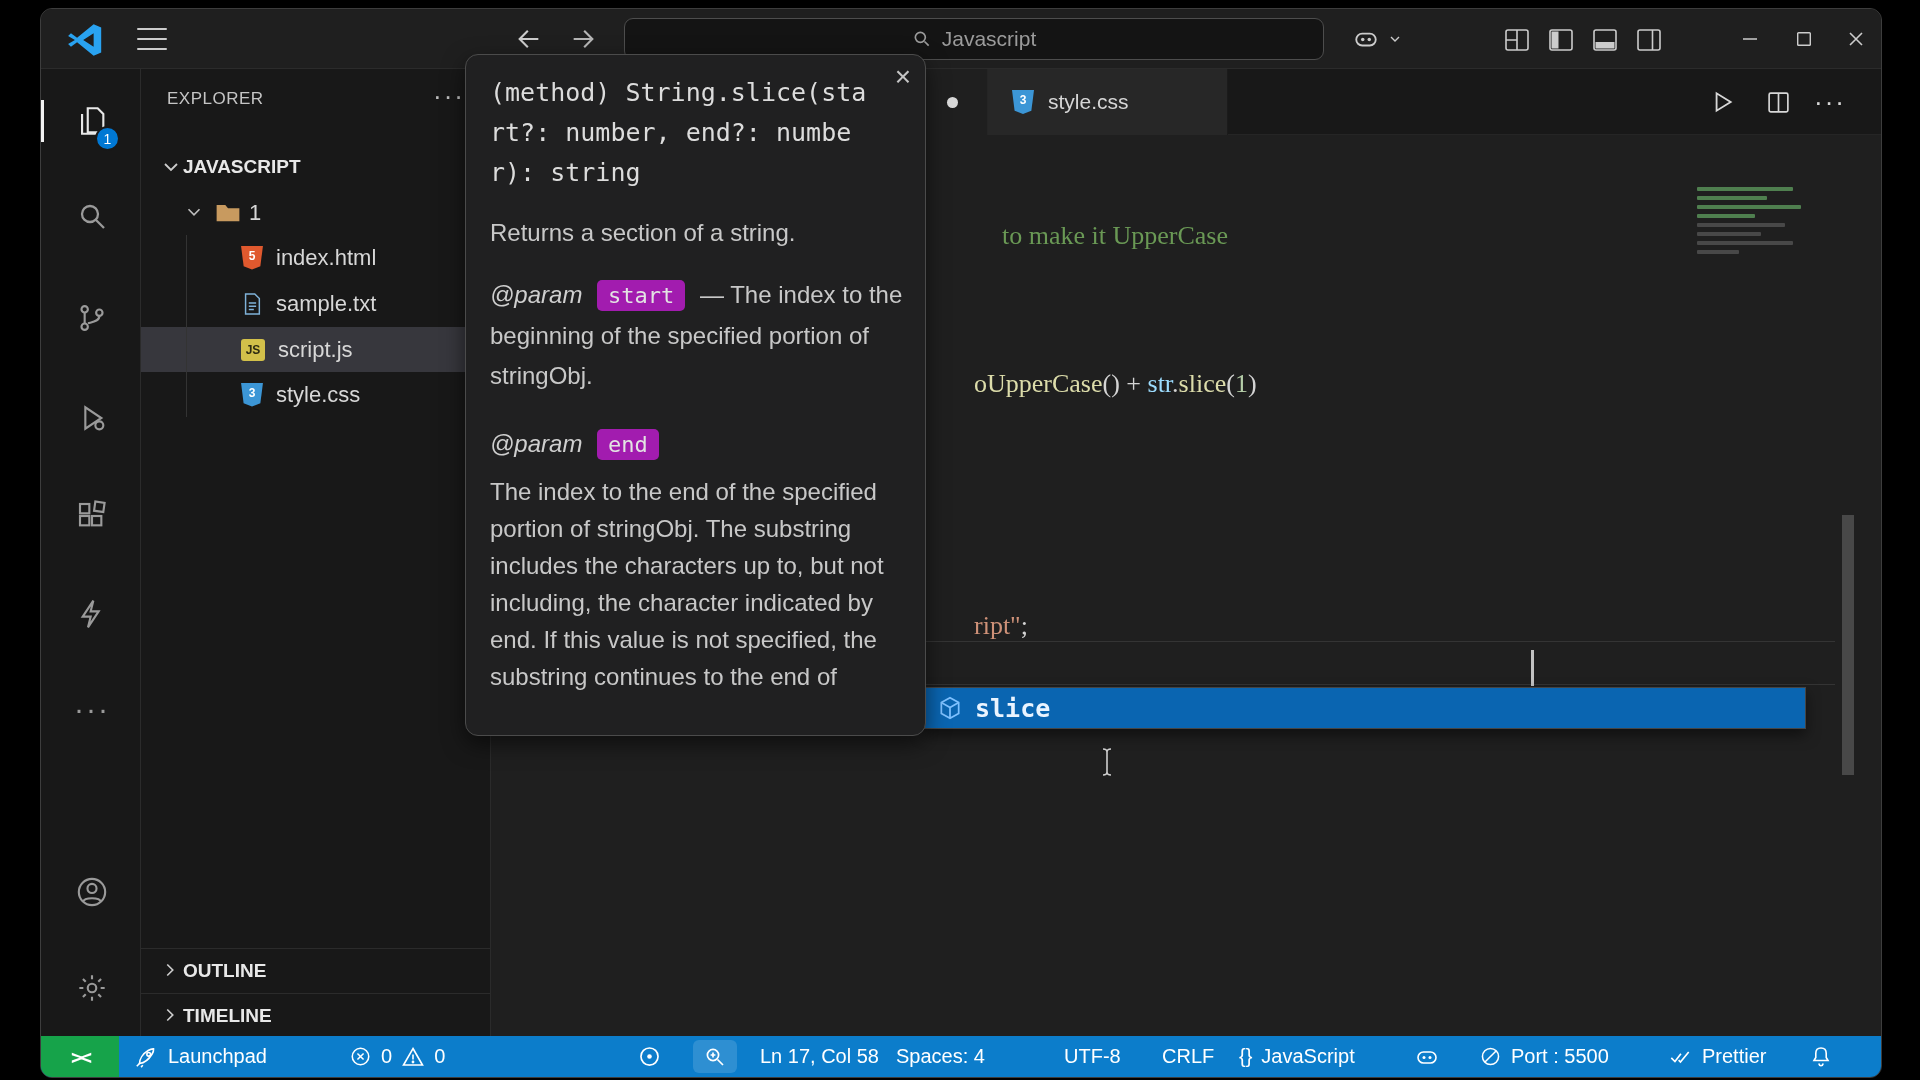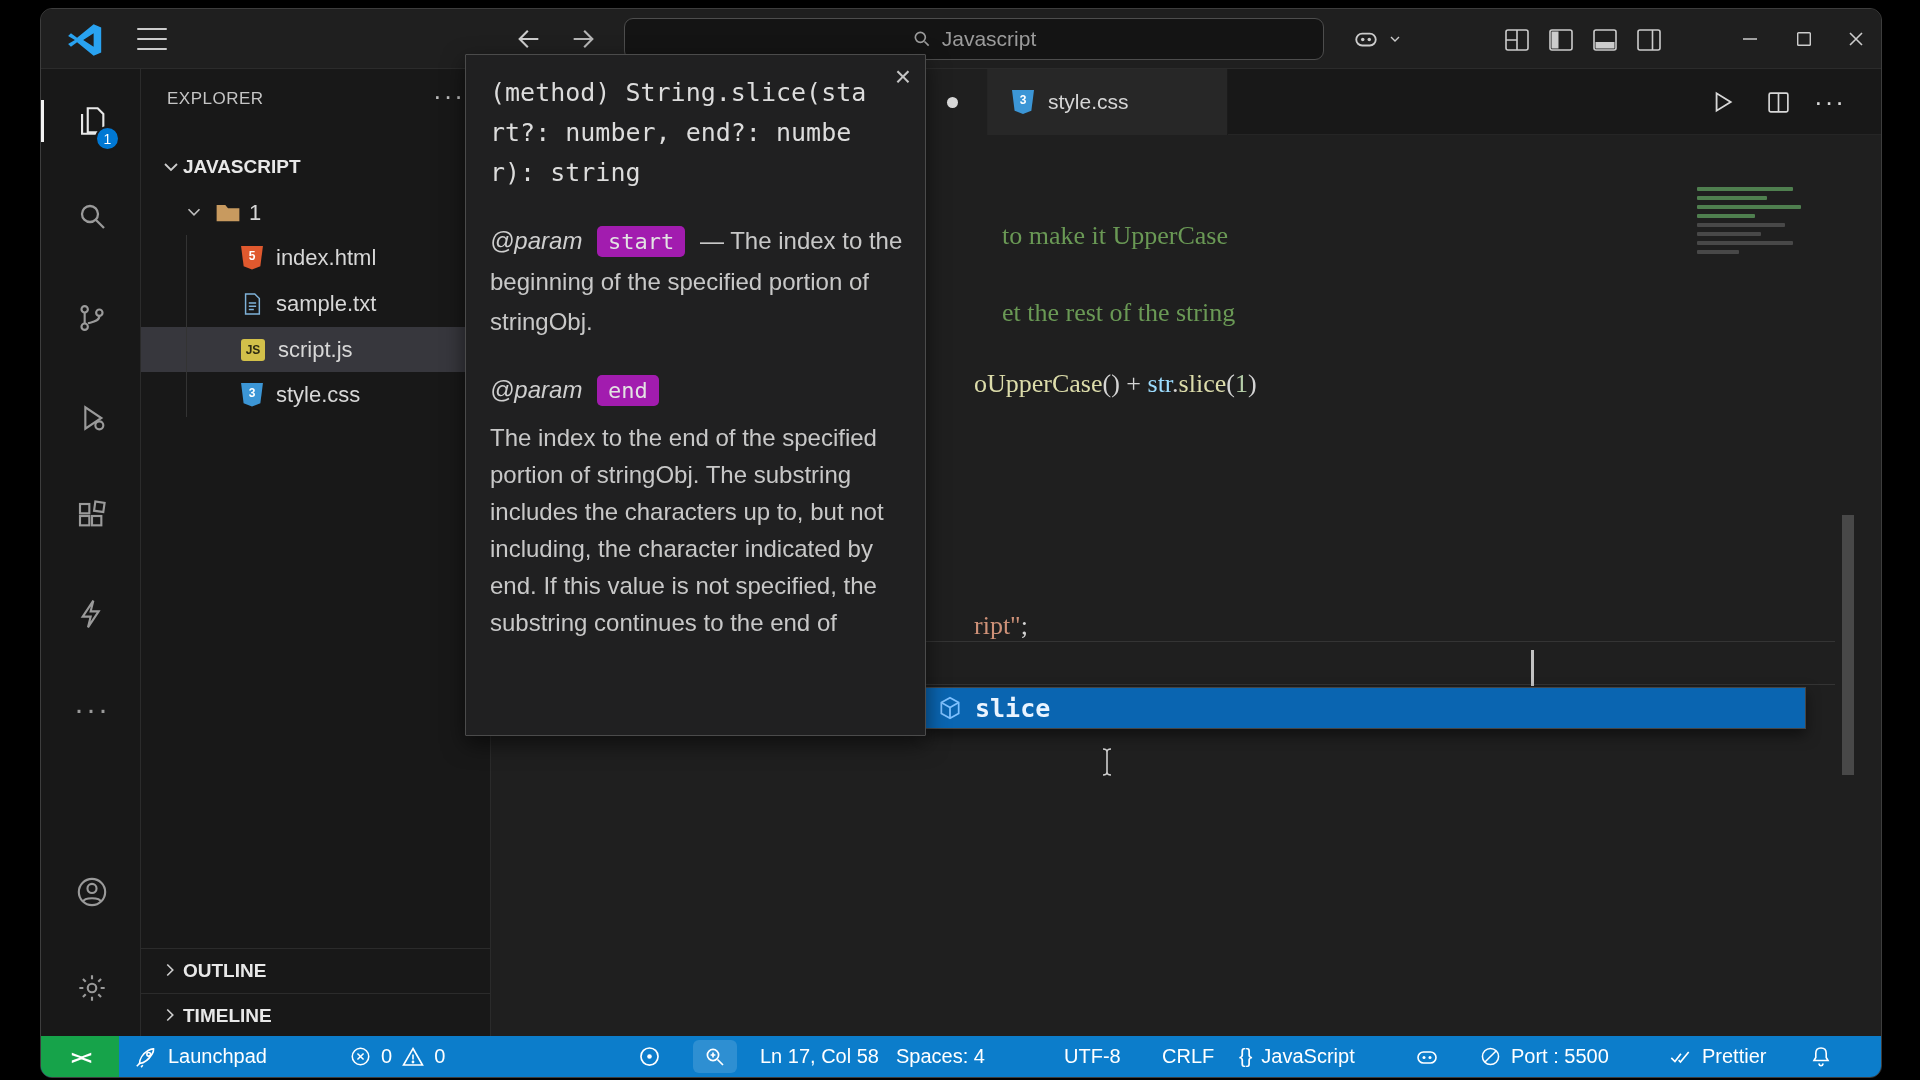--- a/index.html
+++ b/index.html
@@ -112,21 +112,21 @@
   .st { position:absolute; top:0; height:41px; display:flex; align-items:center; gap:9px;
         white-space:nowrap; cursor:pointer; }
   .remote { left:0; width:78px; background:#16a34a; justify-content:center;
             font-family:"DejaVu Sans Mono", monospace; font-weight:700; font-size:20px;
             letter-spacing:-3px; }
   .zoombox { left:652px; top:4px; height:33px; width:44px; background:rgba(255,255,255,.14);
              border-radius:6px; justify-content:center; }
 
   
   .tooltip { position:absolute; left:465px; top:54px; width:461px; height:682px;
-             background:#202021; border:1px solid #4b4b4b; border-radius:1px;
+             background:#202021; border:1px solid #4b4b4b; border-radius:13px;
              z-index:50; overflow:hidden; padding:18px 20px 0 24px;
              box-shadow:0 8px 22px rgba(0,0,0,.55); }
   .tt-sig { font-family:"DejaVu Sans Mono", monospace; font-size:25px; line-height:40px;
             color:#dcdcdc; white-space:pre-line; }
   .tt-desc { margin-top:26px; font-size:24px; color:#c8c8c8; }
   .tt-param { margin-top:28px; font-size:24px; line-height:40px; color:#c8c8c8; }
   .tt-tag { font-style:italic; color:#cfcfcf; }
   .tt-chip { font-family:"DejaVu Sans Mono", monospace; font-size:22px; background:#a21caf;
              border-radius:5px; padding:3px 11px; color:#e3e3e3; margin:0 8px; }
   .tt-body { margin-top:8px; font-size:24px; line-height:37px; color:#c8c8c8; }
@@ -383,23 +383,20 @@
         </div>
         <div class="tab-actions abs more-dots" style="left:1322px; color:#d7d7d7; font-size:26px">···</div>
       </div>
 
       <div class="codearea">
         <div class="abs linehl"></div>
 
         <div class="abs cl" style="left:446px; top:44px">
           <span class="tok-comment">to make it UpperCase</span>
         </div>
-        <div class="abs cl" style="left:446px; top:121px">
-          <span class="tok-comment">et the rest of the string</span>
-        </div>
         <div class="abs cl" style="left:418px; top:192px">
           <span class="tok-fn">oUpperCase</span><span class="tok-p">()</span><span class="tok-p"> + </span><span class="tok-var">str</span><span class="tok-p">.</span><span class="tok-fn">slice</span><span class="tok-p">(</span><span class="tok-num">1</span><span class="tok-p">)</span>
         </div>
         <div class="abs cl" style="left:418px; top:434px">
           <span class="tok-str">ript"</span><span class="tok-p">;</span>
         </div>
         <div class="abs cl" style="left:418px; top:512px">
           <span class="tok-var">ord</span><span class="tok-p">.</span><span class="tok-fn">charAt</span><span class="tok-p">(</span><span class="tok-num">0</span><span class="tok-p">)</span><span class="tok-p">.</span><span class="tok-fn">toUpperCase</span><span class="tok-p">()</span><span class="tok-p"> + </span><span class="tok-var">word</span><span class="tok-p">.</span><span class="tok-var">slic</span>
         </div>
 
@@ -530,20 +527,21 @@
           <path d="M9.8 18.5c.3 1.4 1.2 2.2 2.2 2.2s1.9-.8 2.2-2.2"></path>
         </svg>
     </div>
   </div>
 </div>
 
 <div class="tooltip">
   <div class="tt-sig">(method) String.slice(sta
 rt?: number, end?: numbe
 r): string</div>
+  <div class="tt-desc">Returns a section of a string.</div>
   <div class="tt-param">
     <span class="tt-tag">@param</span>
     <span class="tt-chip">start</span>
     <span>— The index to the beginning of the specified portion of stringObj.</span>
   </div>
   <div class="tt-param">
     <span class="tt-tag">@param</span>
     <span class="tt-chip">end</span>
   </div>
   <div class="tt-body">The index to the end of the specified portion of stringObj. The substring includes the characters up to, but not including, the character indicated by end. If this value is not specified, the substring continues to the end of</div>

